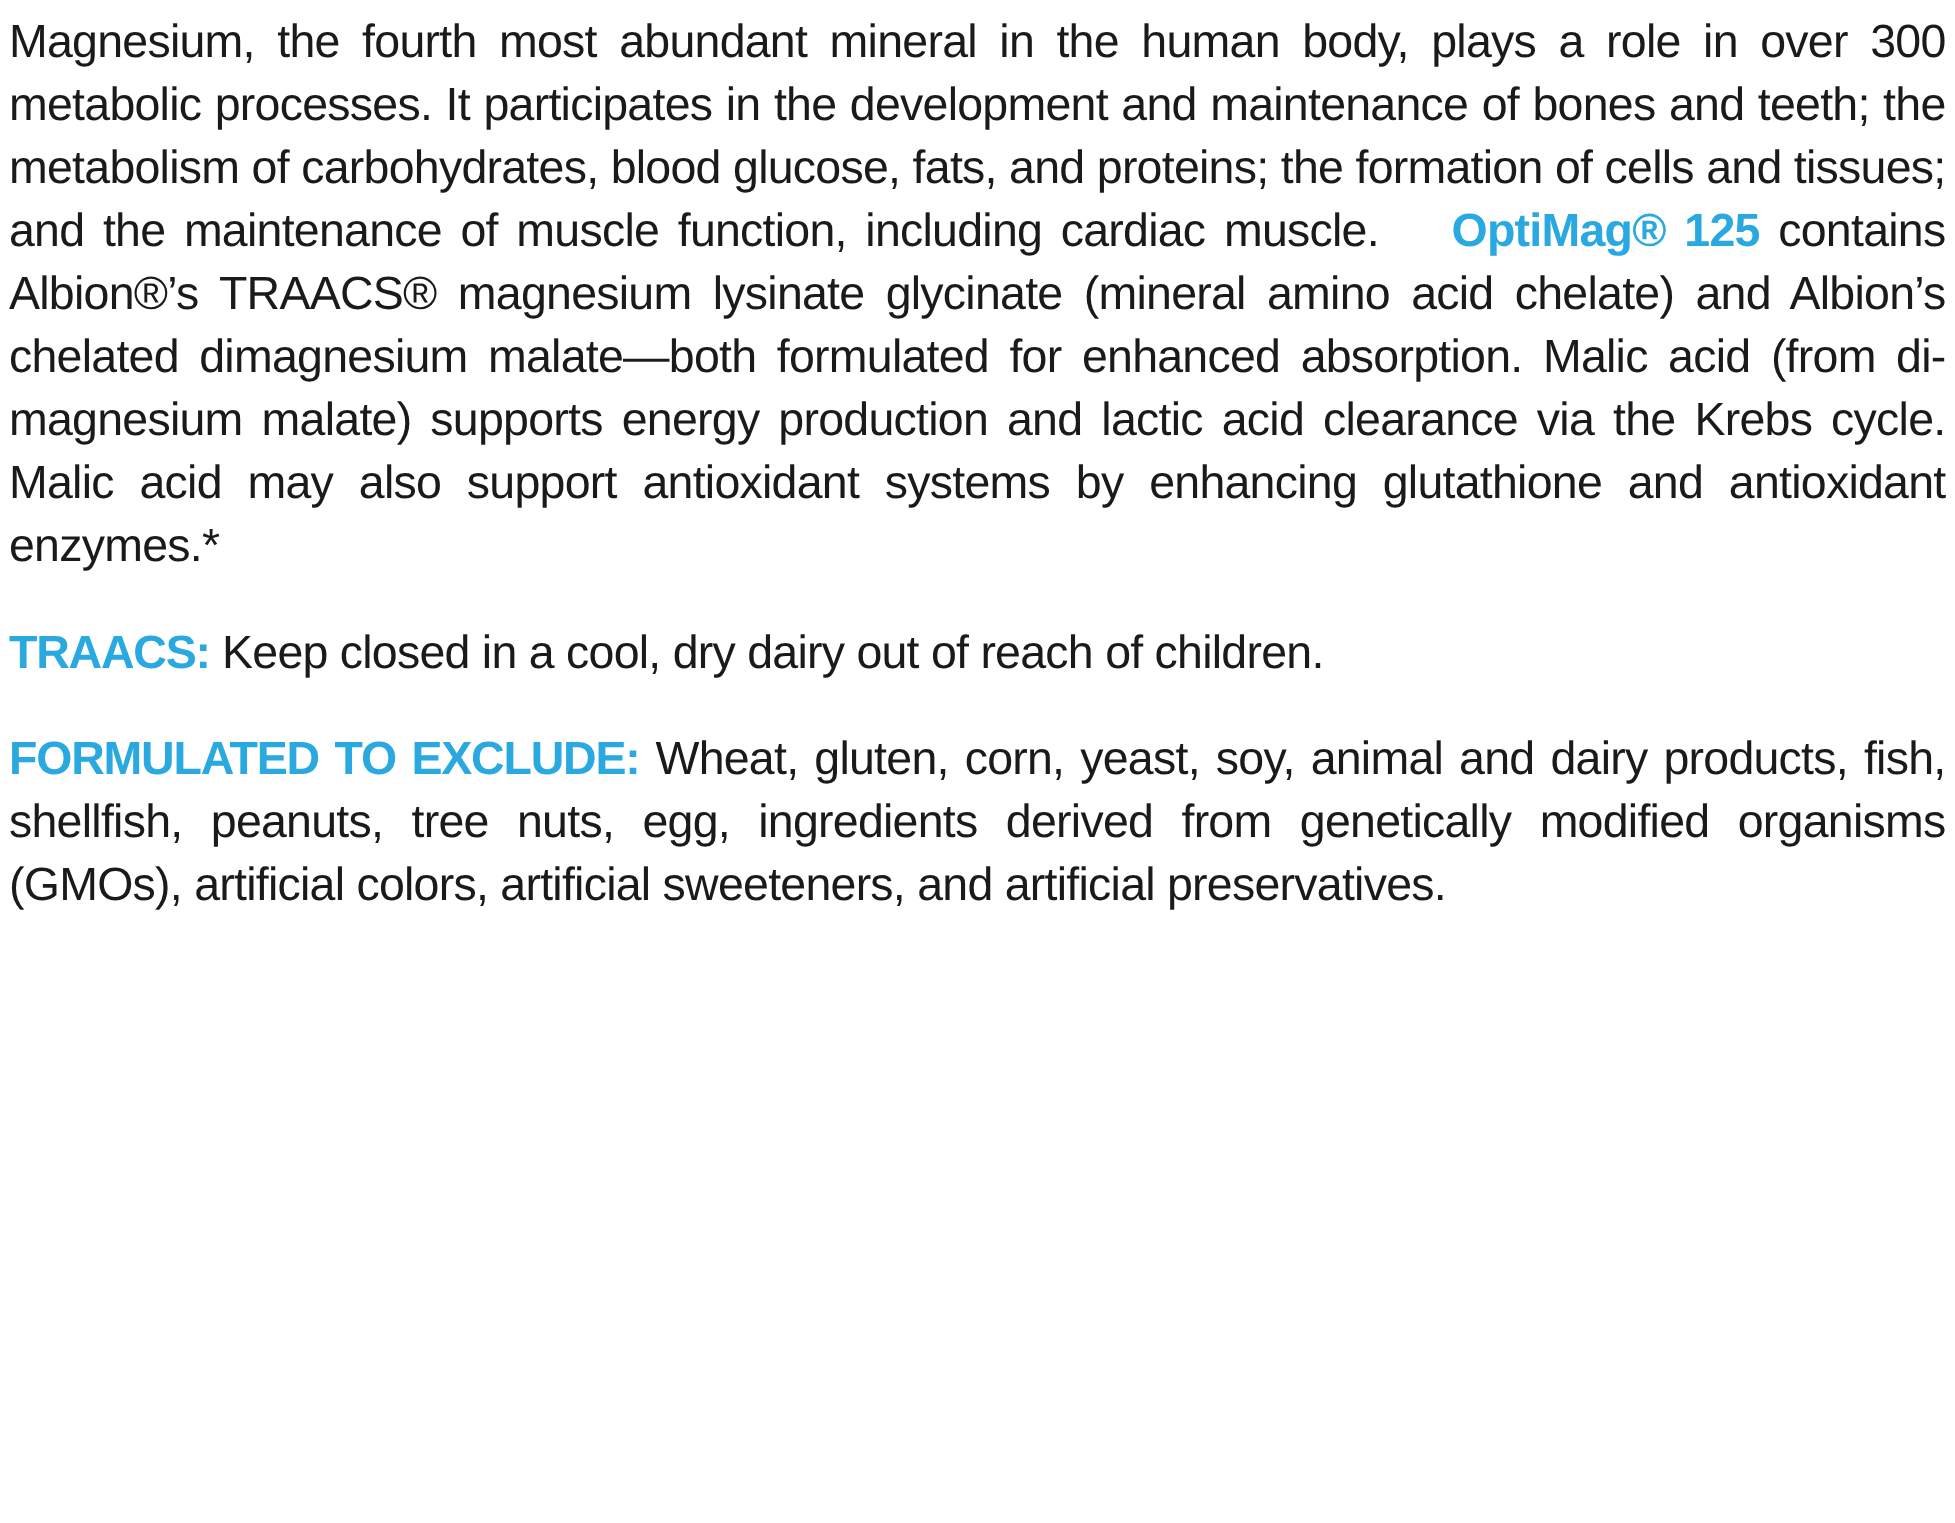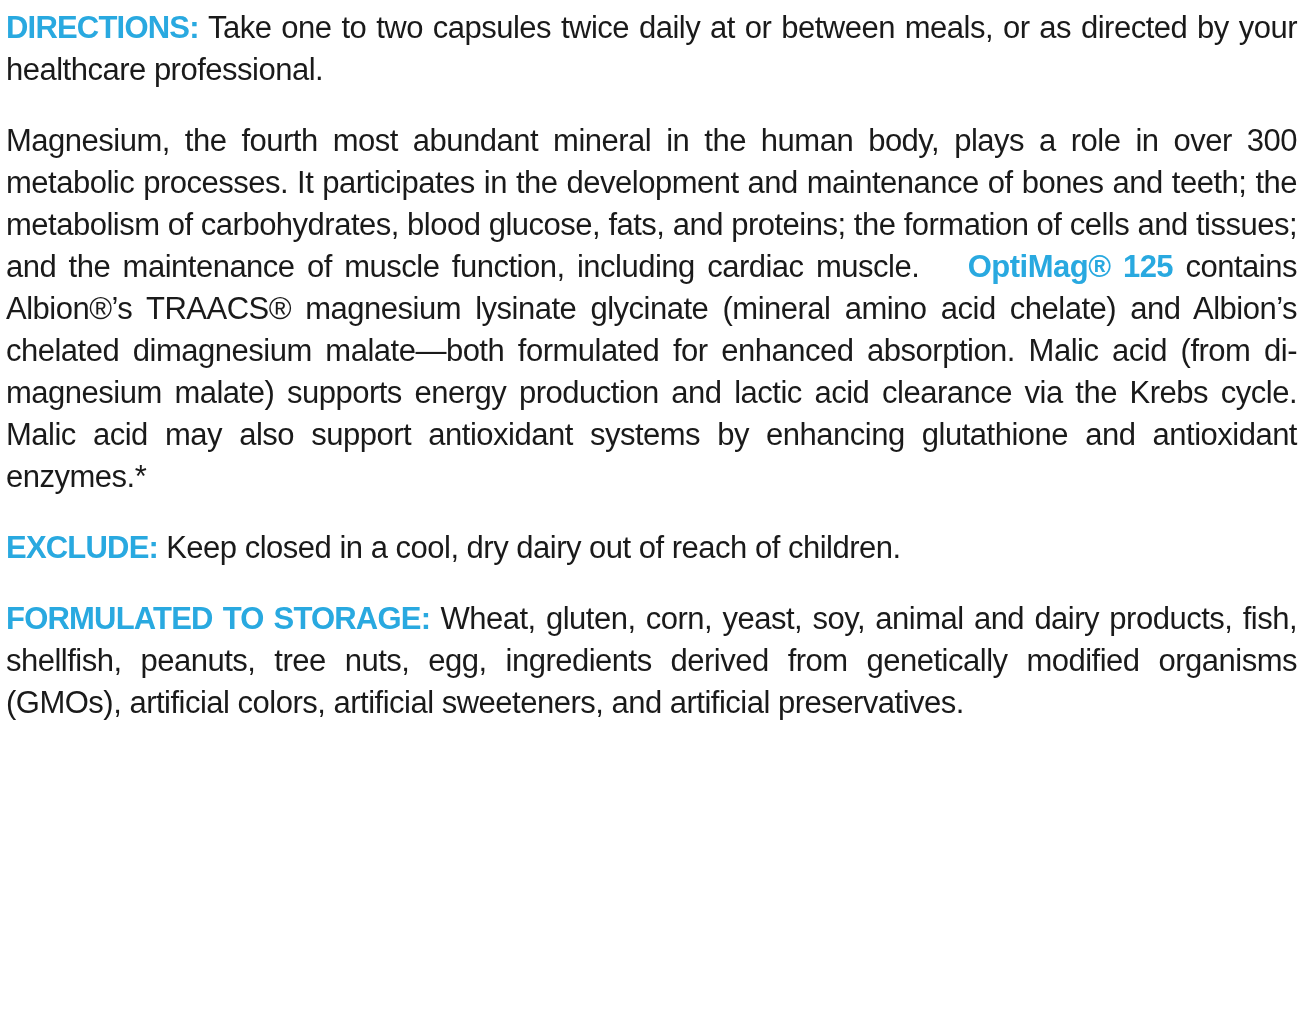--- a/index.html
+++ b/index.html
@@ -48,23 +48,22 @@
   .fda-box p {
     margin: 0;
     text-align: justify;
   }
 </style>
 </head>
 <body>
 
 <main>
 
-  <p class="para"><span class="section-label">DIRECTIONS:</span> <span>Take one to two capsules twice daily at or between meals, or as directed by your healthcare professional.</span></p>
 
 
   <p class="para"><span>Magnesium, the fourth most abundant mineral in the human body, plays a role in over 300 metabolic processes. It participates in the development and maintenance of bones and teeth; the metabolism of carbohydrates, blood glucose, fats, and proteins; the formation of cells and tissues; and the maintenance of muscle function, including cardiac muscle.</span> <span class="brand">OptiMag® 125</span> <span>contains Albion®’s TRAACS® magnesium lysinate glycinate (mineral amino acid chelate) and Albion’s chelated dimagnesium malate—both formulated for enhanced absorption. Malic acid (from di-magnesium malate) supports energy production and lactic acid clearance via the Krebs cycle. Malic acid may also support antioxidant systems by enhancing glutathione and antioxidant enzymes.*</span></p>
 
 
-  <p class="para"><span class="section-label">EXCLUDE:</span> <span>Keep closed in a cool, dry dairy out of reach of children.</span></p>
+  <p class="para"><span class="section-label">TRAACS:</span> <span>Keep closed in a cool, dry dairy out of reach of children.</span></p>
 
-  <p class="para"><span class="section-label">FORMULATED TO STORAGE:</span> <span>Wheat, gluten, corn, yeast, soy, animal and dairy products, fish, shellfish, peanuts, tree nuts, egg, ingredients derived from genetically modified organisms (GMOs), artificial colors, artificial sweeteners, and artificial preservatives.</span></p>
+  <p class="para"><span class="section-label">FORMULATED TO EXCLUDE:</span> <span>Wheat, gluten, corn, yeast, soy, animal and dairy products, fish, shellfish, peanuts, tree nuts, egg, ingredients derived from genetically modified organisms (GMOs), artificial colors, artificial sweeteners, and artificial preservatives.</span></p>
 
 </main>
 
 </body></html>

